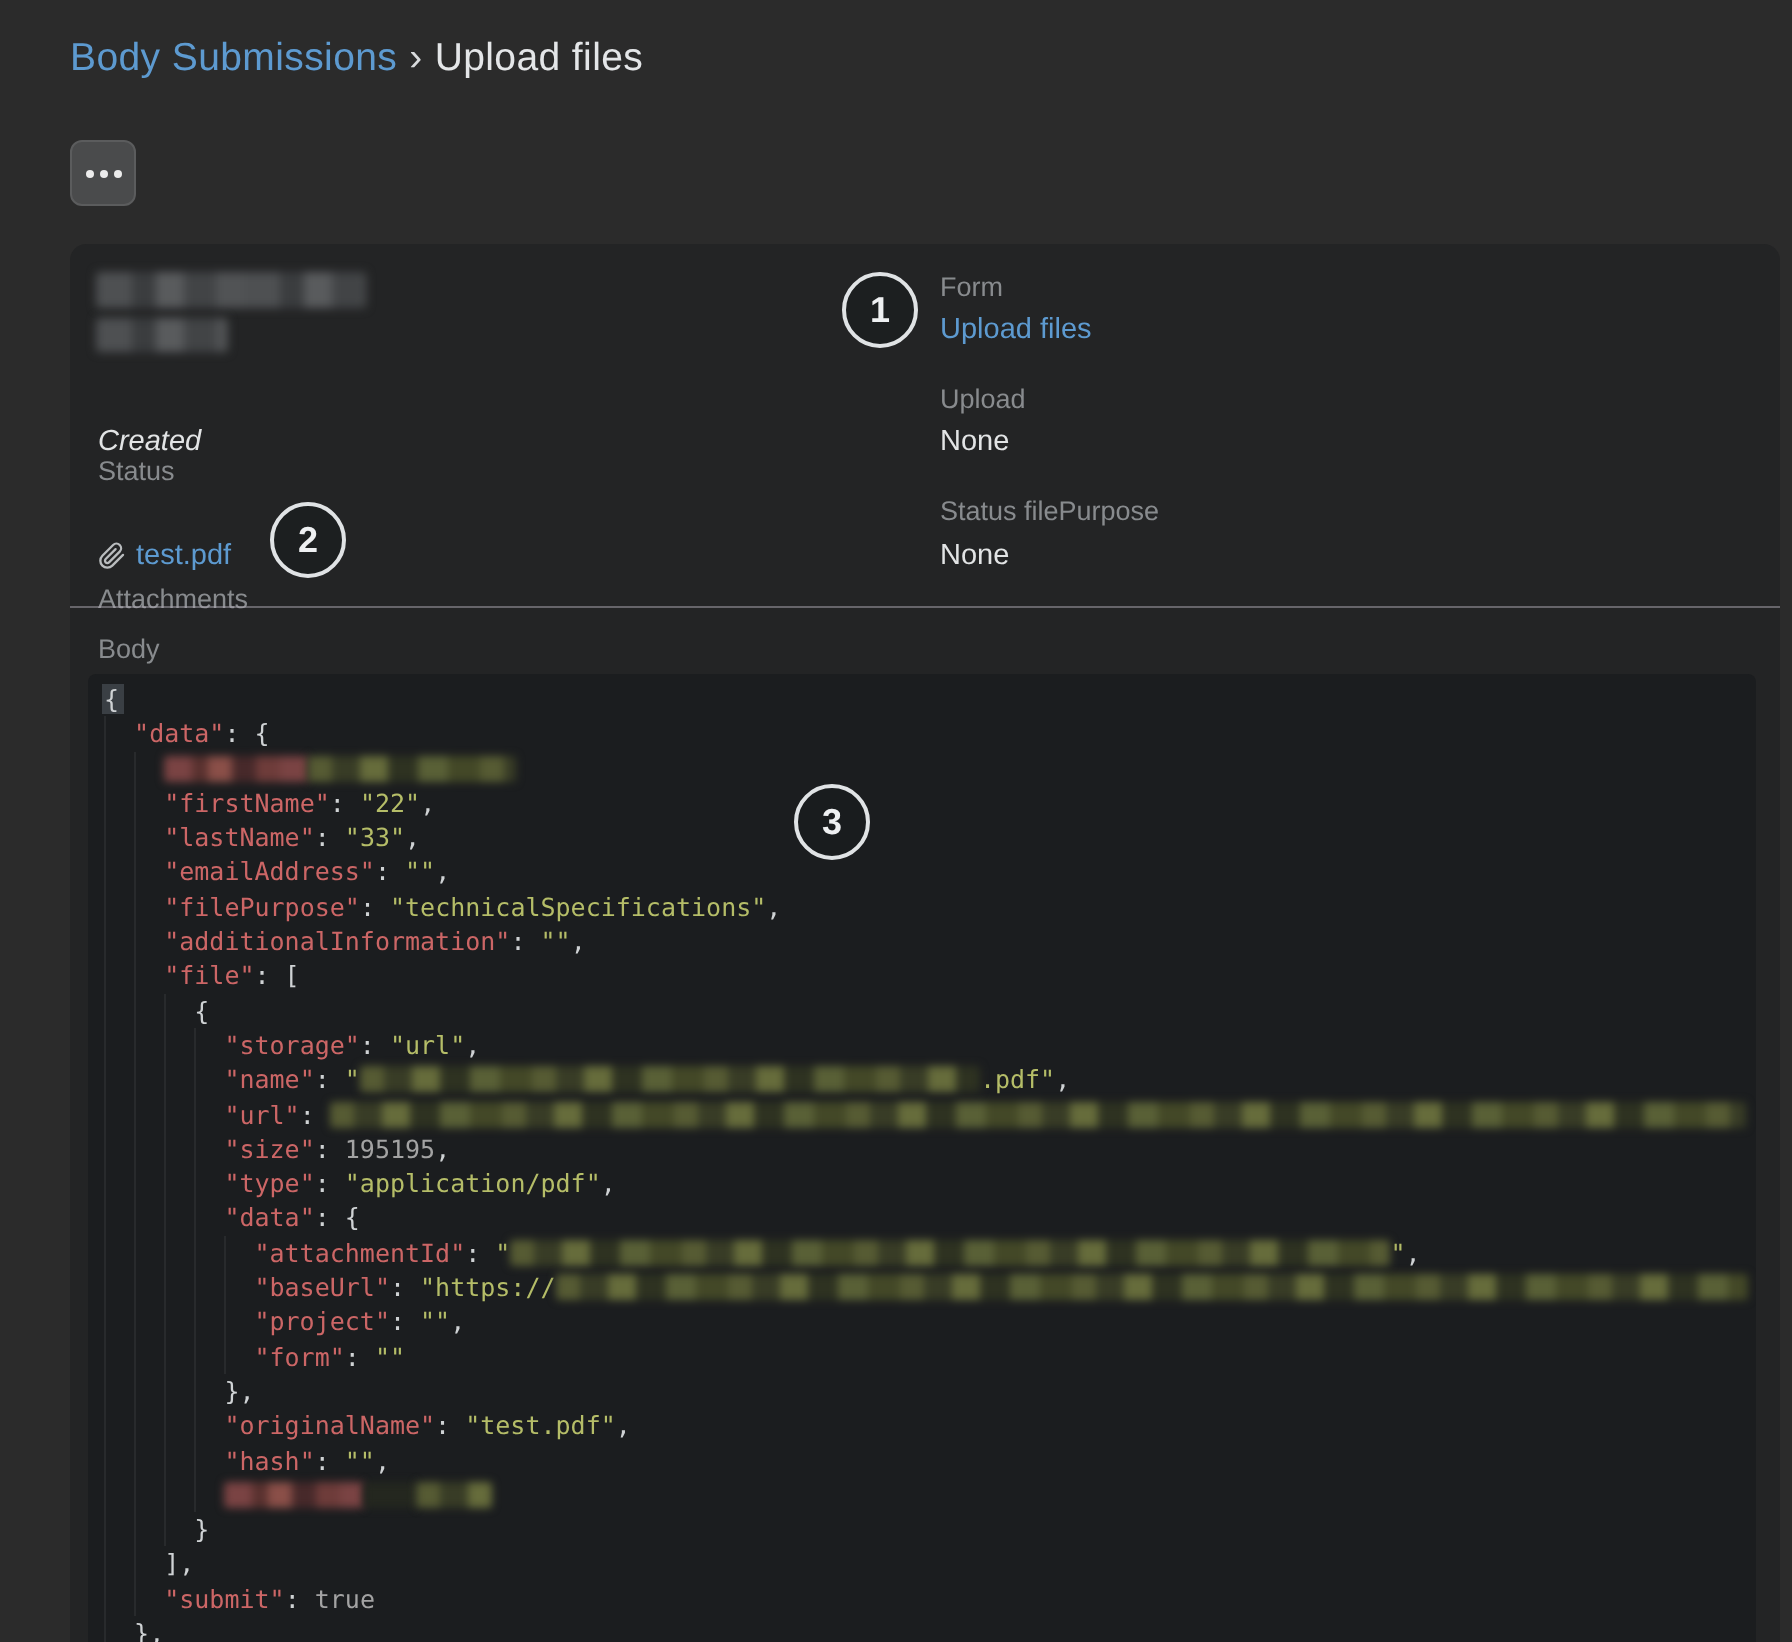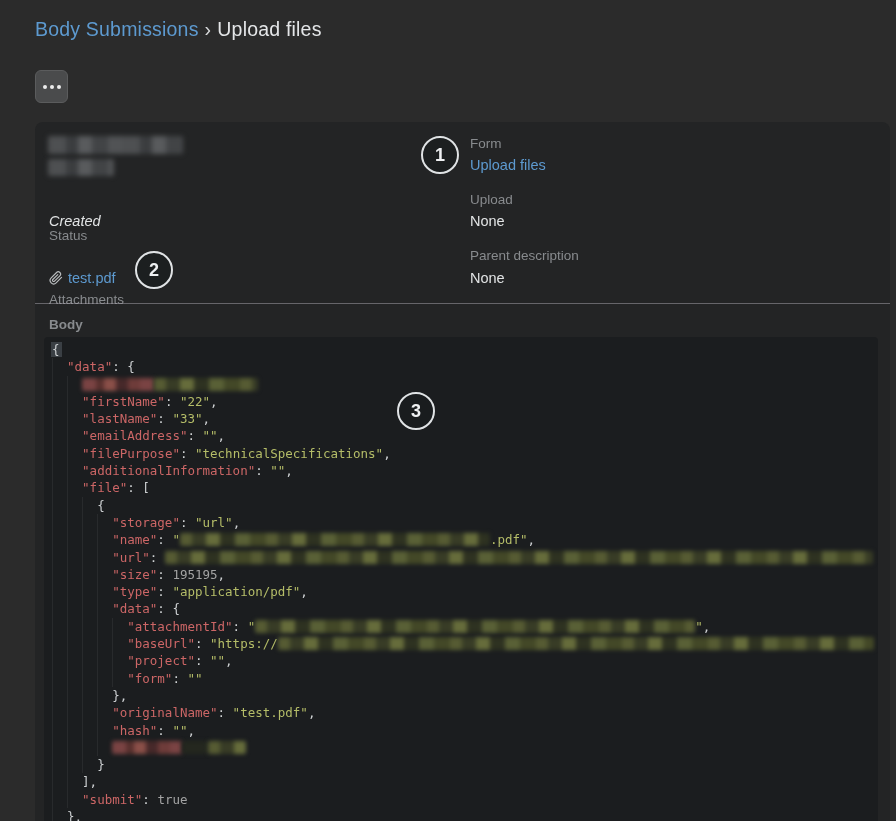--- a/index.html
+++ b/index.html
@@ -41,21 +41,21 @@
   .divider {
     position: absolute; left: 0; right: 0; top: 181px;
     border-top: 1px solid rgba(170,165,175,.5);
   }
   
   .blurpatch { position: absolute; border-radius: 2px; filter: blur(2.5px); }
   .blur-graytone {
     background: repeating-linear-gradient(90deg,#4e5052 0 18px,#3b3d3f 18px 30px,#595b5d 30px 44px,#424446 44px 60px,#515355 60px 74px);
   }
   
-  .body-label { position: absolute; left: 14px; top: 195px; font-size: 13.5px; color: #888b8e; font-weight: bold; }
+  .body-label { position: absolute; left: 14px; top: 195px; font-size: 13.5px; color: #888b8e; }
   .code-block {
     position: absolute; left: 9px; right: 12px; top: 215px; bottom: 0;
     background: #1b1d1f; border-radius: 4px 4px 0 0;
     padding: 4px 0 0 8px; overflow: hidden;
     font-family: "DejaVu Sans Mono", monospace;
     font-size: 12.5px; line-height: 17.3px;
   }
   .code-line { height: 17.3px; white-space: pre; }
   .ind { display: inline-block; width: 2ch; height: 17.3px; vertical-align: top;
          box-shadow: inset 1px 0 0 rgba(255,255,255,.06); }
@@ -117,21 +117,21 @@
   </div>
 
   <div class="field-label" style="left:435px;top:14px;">Form</div>
   <div class="field-value" style="left:435px;top:35px;">
     <a>Upload files</a>
   </div>
 
   <div class="field-label" style="left:435px;top:70px;">Upload</div>
   <div class="field-value" style="left:435px;top:91px;">None</div>
 
-  <div class="field-label" style="left:435px;top:126px;">Parent description</div>
+  <div class="field-label" style="left:435px;top:126px;">Status filePurpose</div>
   <div class="field-value" style="left:435px;top:148px;">None</div>
 
   <div class="divider"></div>
 
   <div class="body-label">Body</div>
   <div class="code-block">
       <div class="code-line"><span class="tok-p hl">{</span></div>
       <div class="code-line"><span class="ind"></span><span class="tok-k">"data"</span><span class="tok-p">: {</span></div>
       <div class="code-line"><span class="ind"></span><span class="ind"></span><span class="blur blur-red" style="width: 72px;"></span><span class="blur blur-green" style="width: 104px;"></span></div>
       <div class="code-line"><span class="ind"></span><span class="ind"></span><span class="tok-k">"firstName"</span><span class="tok-p">: </span><span class="tok-s">"22"</span><span class="tok-p">,</span></div>

